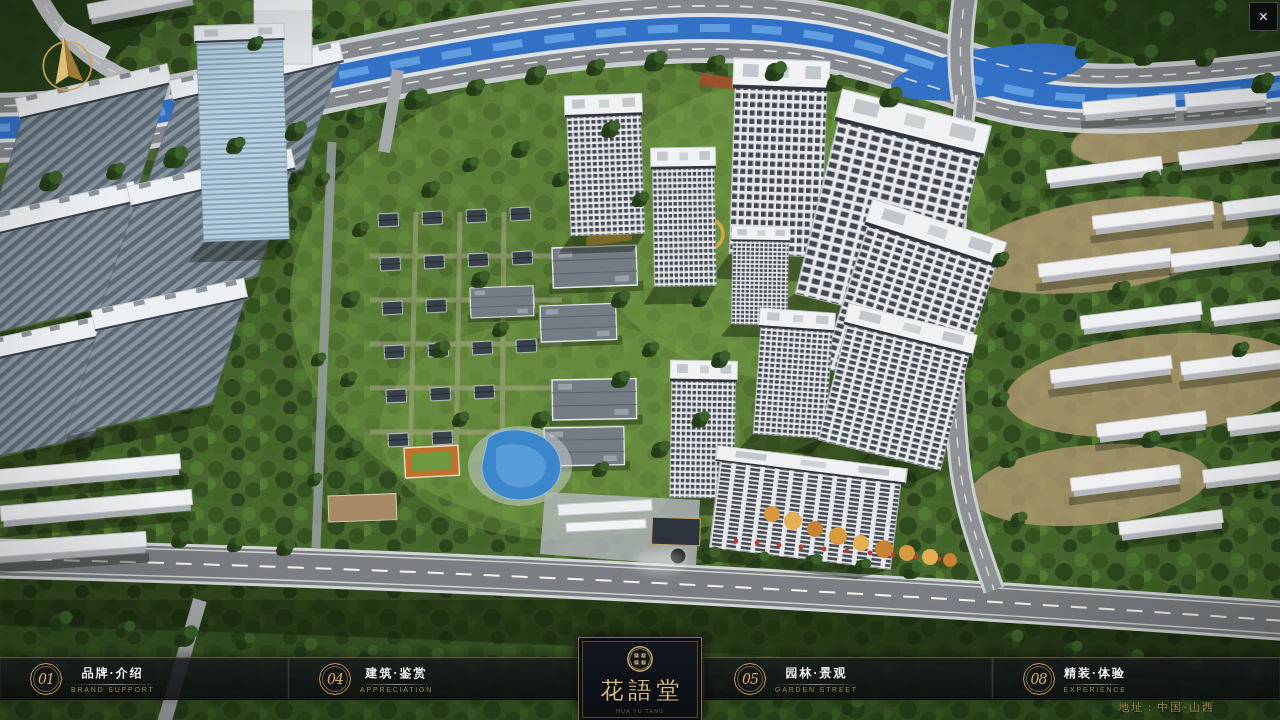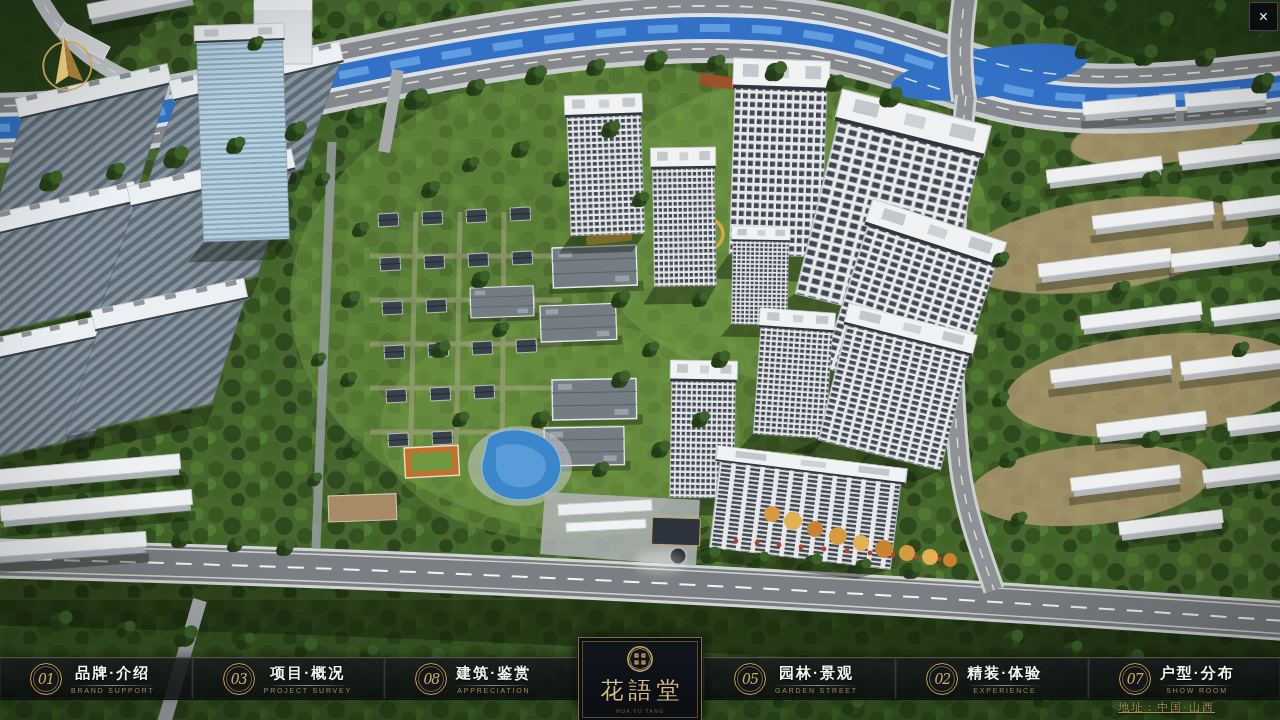--- a/index.html
+++ b/index.html
@@ -28,38 +28,38 @@
   .nav-item{flex:1;display:flex;align-items:center;justify-content:flex-start;
     padding-left:30px;gap:9px;cursor:pointer;border-left:1px solid rgba(255,255,255,.13);
     box-shadow:inset 0 0 0 1px rgba(255,255,255,.05);}
   .nav-group.left .nav-item:first-child{border-left:none;}
   .badge{flex:0 0 auto;width:30px;height:30px;border-radius:50%;
     border:1.5px solid #c3a05e;background:#14171a;display:flex;align-items:center;justify-content:center;
     box-shadow:inset 0 0 0 2px rgba(8,10,8,.95), inset 0 0 0 3px rgba(195,160,94,.55);}
   .badge .num{font-family:"DejaVu Serif","Liberation Serif",serif;font-style:italic;
     font-size:14px;color:#d3ae67;letter-spacing:-1px;}
   .labels{display:flex;flex-direction:column;align-items:center;}
-  .cn{font-size:15px;font-weight:bold;color:#f5f5f3;letter-spacing:2px;white-space:nowrap;
+  .cn{font-size:12px;font-weight:bold;color:#f5f5f3;letter-spacing:2px;white-space:nowrap;
     text-shadow:0 1px 2px rgba(0,0,0,.85);}
   .tdiv{align-self:stretch;height:1px;margin:2px 0 1px;
     background:linear-gradient(90deg,transparent,rgba(255,255,255,.5),transparent);}
   .en{font-size:7px;color:#a08a55;letter-spacing:1.8px;white-space:nowrap;}
 
   
   .logo-panel{position:absolute;left:578px;top:637px;width:122px;height:83px;z-index:5;
     background:linear-gradient(180deg,#11161d,#0a0e13);border:1px solid #86703f;cursor:pointer;
     box-shadow:inset 0 0 0 3px #0a0e13, inset 0 0 0 4px rgba(166,134,74,.5), 0 0 14px rgba(0,0,0,.7);
     display:flex;flex-direction:column;align-items:center;justify-content:center;gap:2px;}
   .logo-name{font-family:"DejaVu Serif","Liberation Serif",serif;font-size:23px;color:#d8bc80;
     letter-spacing:5px;padding-left:5px;text-shadow:0 1px 3px rgba(0,0,0,.9);}
   .logo-caption{font-size:7px;transform:scale(.7);color:#8a5f40;letter-spacing:2px;white-space:nowrap;}
 
   
   .address{position:absolute;right:65px;top:700px;z-index:4;font-size:11px;color:#a98e52;
-    letter-spacing:2px;text-shadow:0 1px 2px rgba(0,0,0,.9);white-space:nowrap;text-decoration:underline;}
+    letter-spacing:2px;text-shadow:0 1px 2px rgba(0,0,0,.9);white-space:nowrap;}
 </style>
 </head>
 <body>
 
 <div class="stage">
 
   <div class="scene">
   <svg width="1280" height="720" viewBox="0 0 1280 720" xmlns="http://www.w3.org/2000/svg">
     <defs>
       <pattern id="pTree" width="52" height="46" patternUnits="userSpaceOnUse">
@@ -473,31 +473,21 @@
             <span class="num">01</span>
           </div>
         <div class="labels">
             <div class="cn">品牌·介绍</div>
             <div class="tdiv"></div>
             <div class="en">BRAND SUPPORT</div>
           </div>
       </div>
       <div class="nav-item">
         <div class="badge">
-            <span class="num">03</span>
-          </div>
-        <div class="labels">
-            <div class="cn">项目·概况</div>
-            <div class="tdiv"></div>
-            <div class="en">PROJECT SURVEY</div>
-          </div>
-      </div>
-      <div class="nav-item">
-        <div class="badge">
-            <span class="num">08</span>
+            <span class="num">04</span>
           </div>
         <div class="labels">
             <div class="cn">建筑·鉴赏</div>
             <div class="tdiv"></div>
             <div class="en">APPRECIATION</div>
           </div>
       </div>
     </div>
     <div class="nav-spacer"></div>
     <div class="nav-group right">
@@ -506,36 +496,26 @@
             <span class="num">05</span>
           </div>
         <div class="labels">
             <div class="cn">园林·景观</div>
             <div class="tdiv"></div>
             <div class="en">GARDEN STREET</div>
           </div>
       </div>
       <div class="nav-item">
         <div class="badge">
-            <span class="num">02</span>
+            <span class="num">08</span>
           </div>
         <div class="labels">
             <div class="cn">精装·体验</div>
             <div class="tdiv"></div>
             <div class="en">EXPERIENCE</div>
-          </div>
-      </div>
-      <div class="nav-item">
-        <div class="badge">
-            <span class="num">07</span>
-          </div>
-        <div class="labels">
-            <div class="cn">户型·分布</div>
-            <div class="tdiv"></div>
-            <div class="en">SHOW ROOM</div>
           </div>
       </div>
     </div>
   </div>
 
   <div class="logo-panel">
     <svg width="28" height="28" viewBox="0 0 30 30">
       <circle cx="15" cy="15" r="13" fill="none" stroke="#c7a866" stroke-width="1.6"></circle>
       <polygon points="15,3.5 23,6.5 26.5,15 23,23.5 15,26.5 7,23.5 3.5,15 7,6.5" fill="none" stroke="#c7a866" stroke-width="0.8"></polygon>
       <g fill="#c7a866" opacity="0.9">

